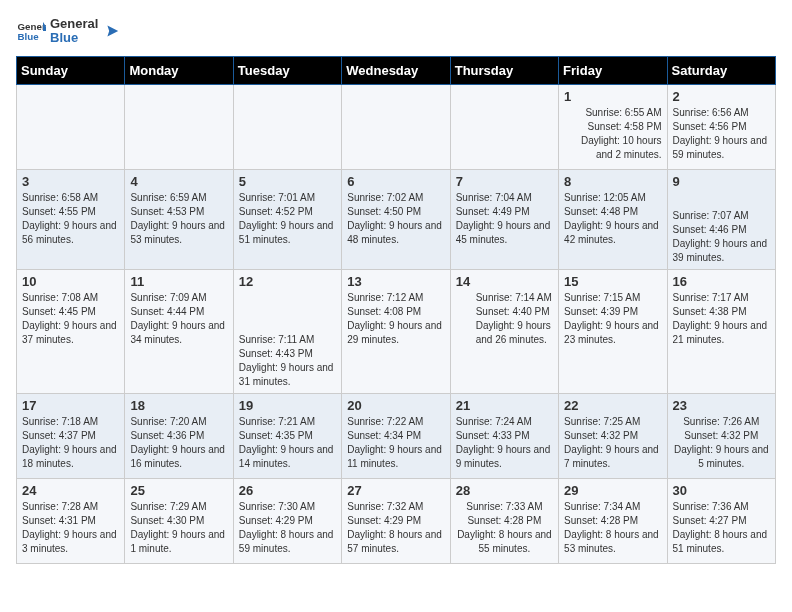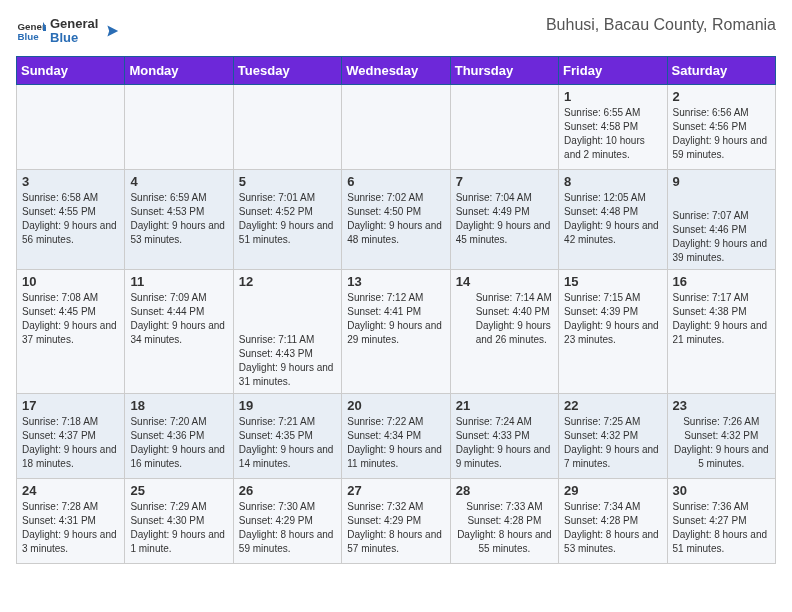--- a/index.html
+++ b/index.html
@@ -36,21 +36,21 @@
     .location-title {
       font-size: 16px;
       color: #555;
     }
     .calendar-table {
       width: 100%;
       border-collapse: collapse;
       font-size: 10.5px;
     }
     .calendar-table thead th {
-      background-color: #6d28d9;
+      background-color: #000000;
       color: #fff;
       padding: 6px 4px;
       text-align: left;
       font-size: 13px;
       font-weight: bold;
       border: 1px solid #1a5a9a;
     }
     .calendar-table tbody td {
       border: 1px solid #ccc;
       vertical-align: top;
@@ -98,21 +98,20 @@
     <div style="display:flex;flex-direction:column;line-height:1.1;">
       <span style="font-size:13px;font-weight:bold;color:#333;">General</span>
       <span style="font-size:13px;font-weight:bold;color:#2a6db5;">Blue</span>
     </div>
 
     <svg width="18" height="18" viewBox="0 0 20 20">
       <polygon points="6,4 18,10 6,16 8,10" fill="#2a6db5"></polygon>
     </svg>
   </div>
   <div class="title-area">
-    <div class="location-title">Buhusi, Bacau County, Romania</div>
   </div>
 </div>
 
 <table class="calendar-table">
   <thead>
     <tr>
     <th>Sunday</th>
         <th>Monday</th>
         <th>Tuesday</th>
         <th>Wednesday</th>
@@ -123,21 +122,21 @@
   </thead>
   <tbody id="calendar-body">
   <tr>
         <td class="empty-cell"></td>
         <td class="empty-cell"></td>
         <td class="empty-cell"></td>
         <td class="empty-cell"></td>
         <td class="empty-cell"></td>
         <td>
           <span class="day-number">1</span>
-          <div class="day-info" style="white-space: pre-line;">Sunrise: 6:55 AM
+          <div class="day-info" style="white-space: pre-line; text-align: right;">Sunrise: 6:55 AM
 Sunset: 4:58 PM
 Daylight: 10 hours and 2 minutes.</div>
         </td>
         <td>
           <span class="day-number">2</span>
           <div class="day-info" style="white-space: pre-line;">Sunrise: 6:56 AM
 Sunset: 4:56 PM
 Daylight: 9 hours and 59 minutes.</div>
         </td>
       </tr>
@@ -200,21 +199,21 @@
         </td>
         <td>
           <span class="day-number">12</span>
           <div class="day-info" style="white-space: pre-line; margin-top: 44px;">Sunrise: 7:11 AM
 Sunset: 4:43 PM
 Daylight: 9 hours and 31 minutes.</div>
         </td>
         <td>
           <span class="day-number">13</span>
           <div class="day-info" style="white-space: pre-line;">Sunrise: 7:12 AM
-Sunset: 4:41 PM
+Sunset: 4:08 PM
 Daylight: 9 hours and 29 minutes.</div>
         </td>
         <td>
           <span class="day-number">14</span>
           <div class="day-info" style="white-space: pre-line; margin-left: 20px;">Sunrise: 7:14 AM
 Sunset: 4:40 PM
 Daylight: 9 hours and 26 minutes.</div>
         </td>
         <td>
           <span class="day-number">15</span>

